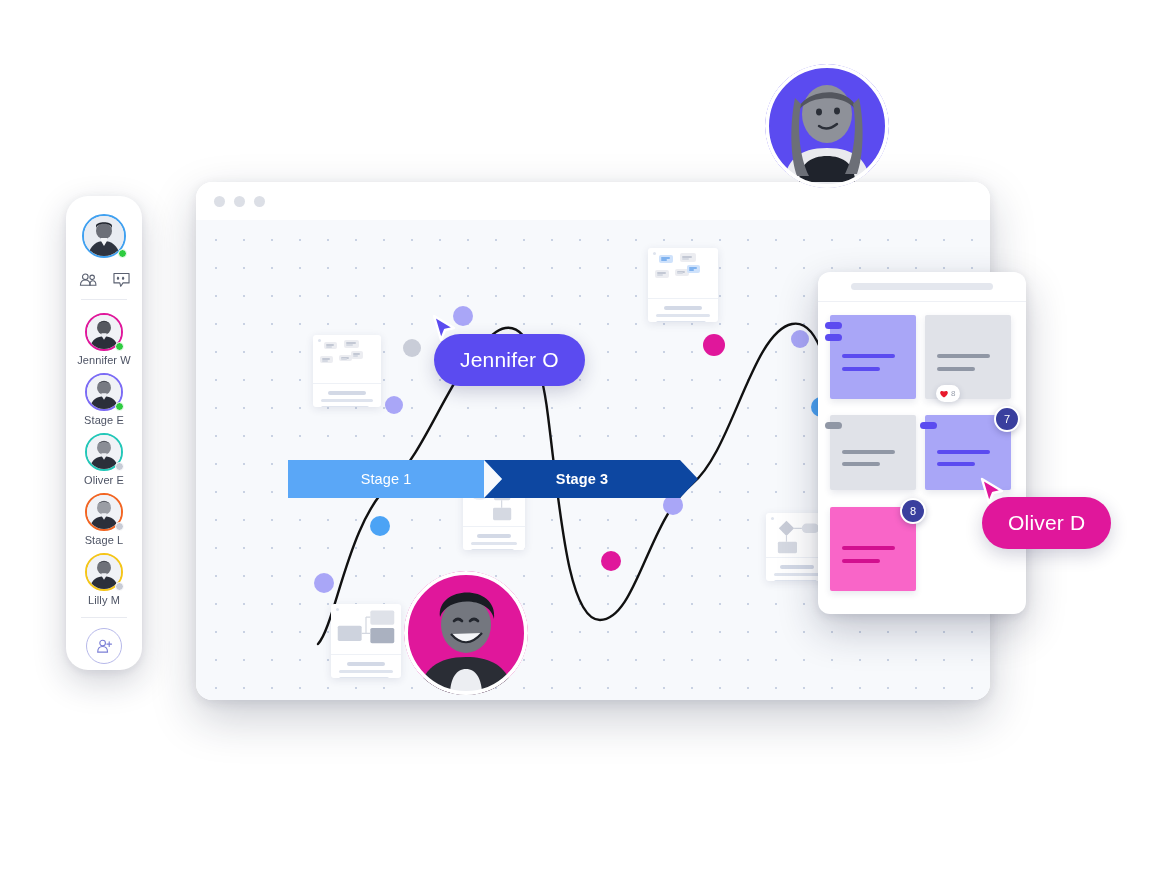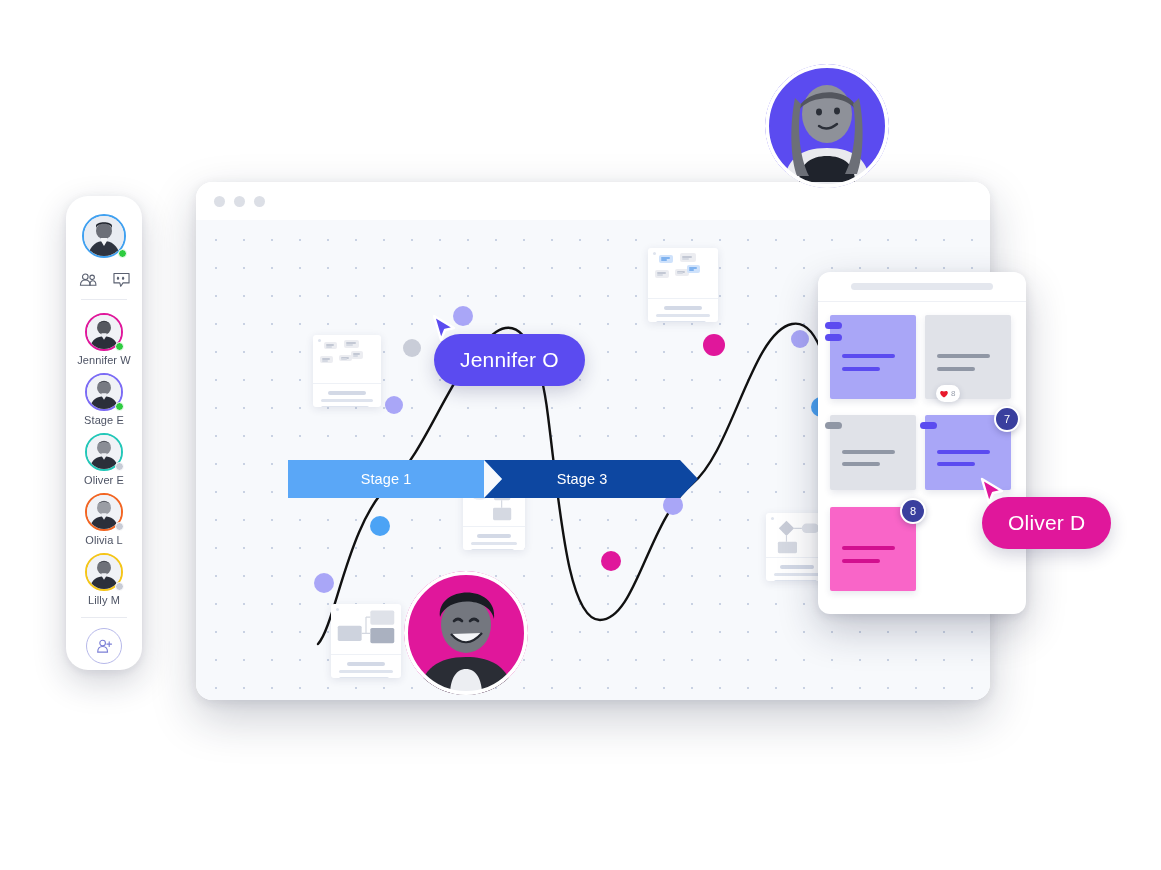--- a/index.html
+++ b/index.html
@@ -162,21 +162,21 @@
             <circle cx="604" cy="119" r="9" fill="#A9A6F7"></circle>
             <circle cx="625" cy="187" r="10" fill="#4BA3F5"></circle>
             <circle cx="644" cy="305" r="10" fill="#A9A6F7"></circle>
           </g>
       </svg>
 
       <div class="stage-bar" id="stagebar">
           <div class="stage-seg" style="--segc: #5AA7F7; background: rgb(90, 167, 247); width: 196px;">
             <span class="lbl">Stage 1</span>
           </div>
-          <div class="stage-seg notch" style="--segc: #0D47A1; background: rgb(13, 71, 161); width: 196px;">
+          <div class="stage-seg notch" style="--segc: #0D47A1; background: rgb(13, 71, 161); width: 196px; font-weight: bold;">
             <span class="lbl">Stage 3</span>
           </div>
         </div>
 
       <div id="doccards">
           <div class="doc-card" style="left: 117px; top: 115px; width: 68px; height: 72px;">
             <div class="doc-top" style="height:48px">
               <div class="mininote" style="left:16%;top:14%;width:20%;height:16%;background:#ecedf1">
       <div class="mn-l" style="top:28%;width:62%;background:#c3c8d4"></div>
       <div class="mn-l" style="top:52%;width:44%;background:#d5d9e2"></div>
@@ -372,21 +372,21 @@
               <svg class="av-img" viewBox="0 0 40 40">
     <rect width="40" height="40" fill="#f0f2f6"></rect>
     <path d="M3 40 C5 29 12 25 20 25 C28 25 35 29 37 40 Z" fill="#2b2f3a"></path>
     <circle cx="20" cy="15" r="8.2" fill="#9a9da4"></circle>
     <path d="M11.6 13.6 C11.6 5.8 28.4 5.8 28.4 13.6 C28.4 10 25 8.2 20 8.2 C15 8.2 11.6 10 11.6 13.6 Z" fill="#1c2029"></path>
     <path d="M17 24.5 L20 29 L23 24.5 L23 21.6 L17 21.6 Z" fill="#eceef3"></path>
               </svg>
             </div>
       <span class="status" style="background:#c8ccd6"></span>
     </div>
-    <span class="mb-name">Olivia L</span>
+    <span class="mb-name">Stage L</span>
         </div>
         <div class="mb-item">
           <div style="position:relative">
       <div class="av-circ" style="border-color:#F5C518">
               <svg class="av-img" viewBox="0 0 40 40">
     <rect width="40" height="40" fill="#f0f2f6"></rect>
     <path d="M3 40 C5 29 12 25 20 25 C28 25 35 29 37 40 Z" fill="#2b2f3a"></path>
     <circle cx="20" cy="15" r="8.2" fill="#6e7179"></circle>
     <path d="M11.6 13.6 C11.6 5.8 28.4 5.8 28.4 13.6 C28.4 10 25 8.2 20 8.2 C15 8.2 11.6 10 11.6 13.6 Z" fill="#1c2029"></path>
     <path d="M17 24.5 L20 29 L23 24.5 L23 21.6 L17 21.6 Z" fill="#eceef3"></path>

